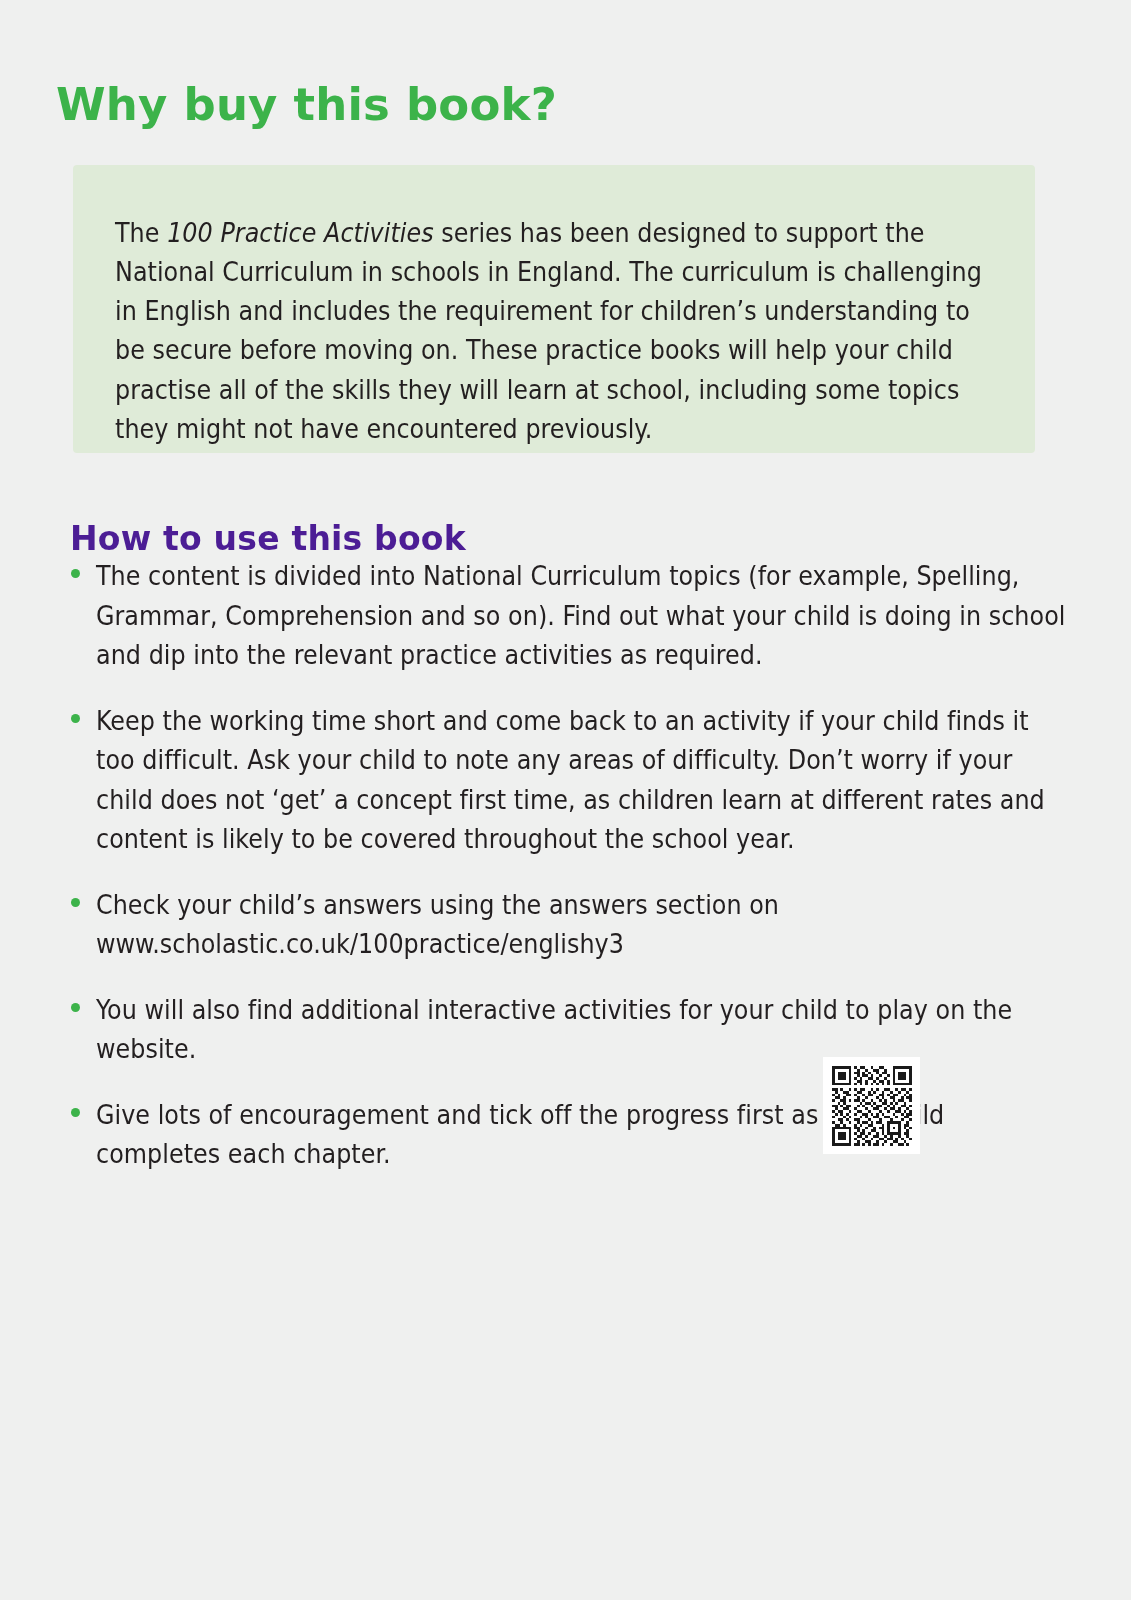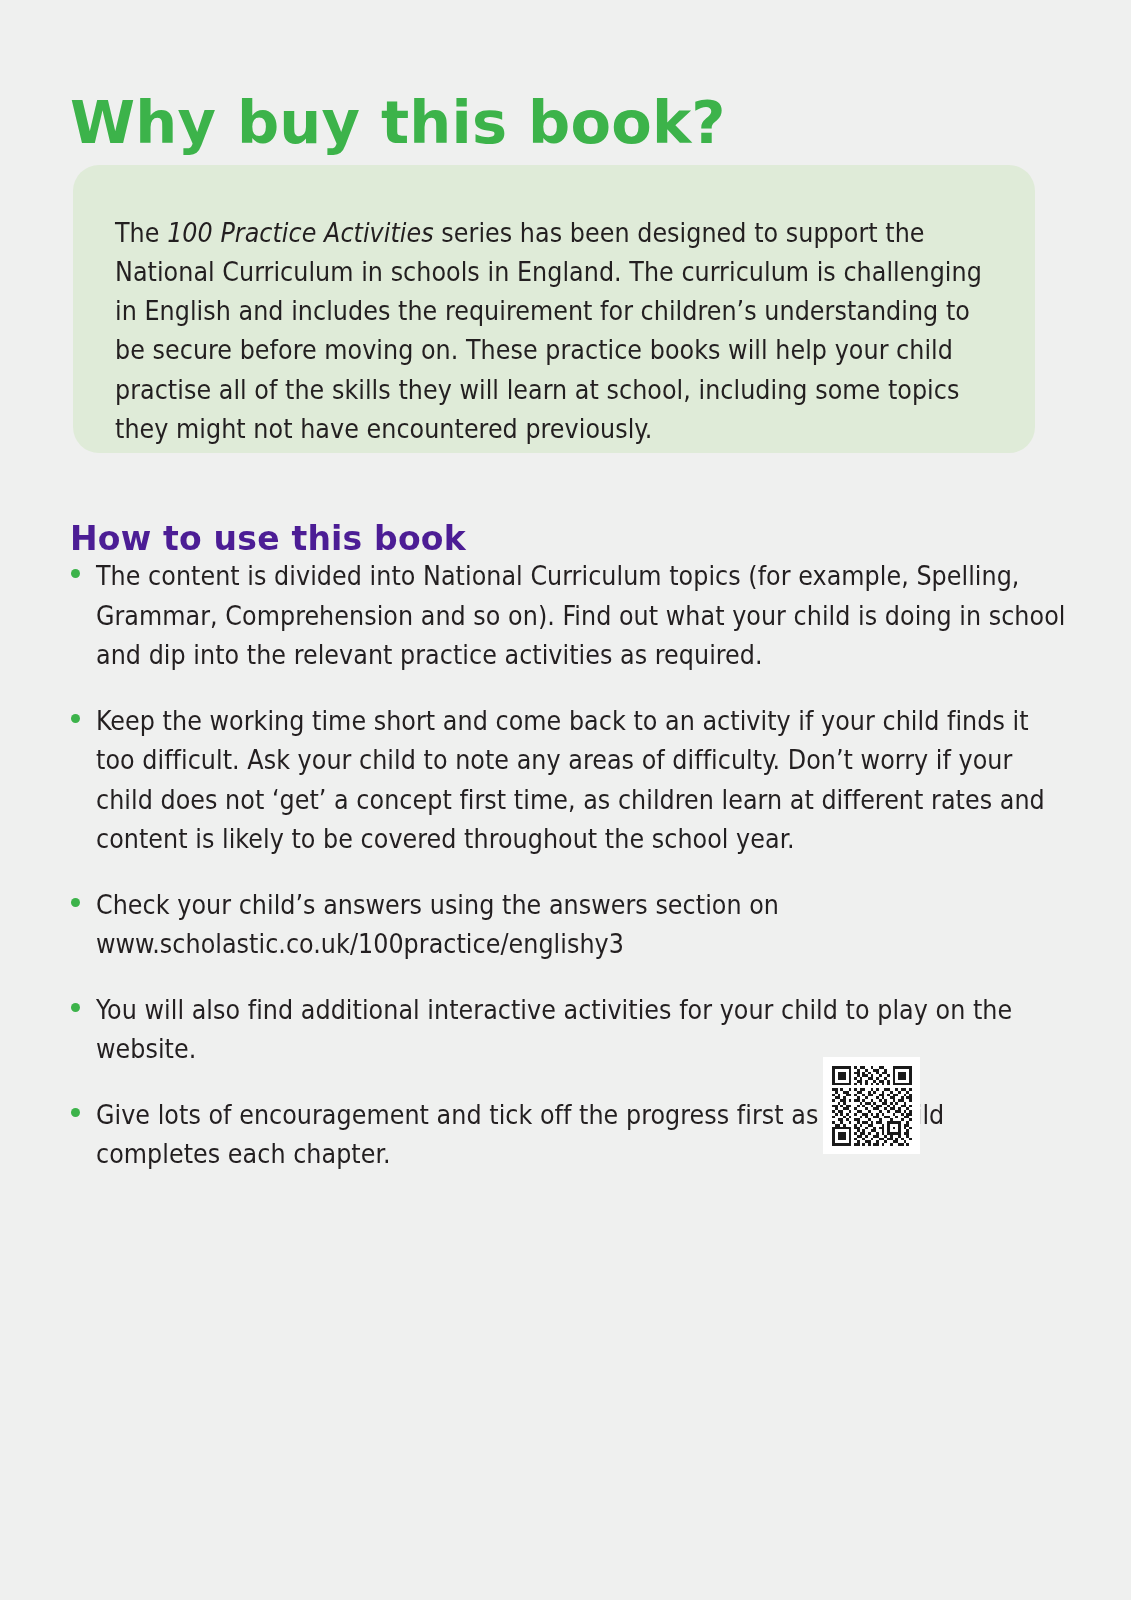--- a/index.html
+++ b/index.html
@@ -18,23 +18,23 @@
   .page {
     position: relative;
     width: 1131px;
     height: 1600px;
     box-sizing: border-box;
   }
 
   
   .main-title {
     position: absolute;
-    left: 70px;
+    left: 56px;
     top: 48px;
-    font-size: 59px;
+    font-size: 45px;
     font-weight: bold;
     color: #3cb34a;
     letter-spacing: 0.2px;
     font-family: "DejaVu Sans", "Liberation Sans", sans-serif;
     white-space: nowrap;
   }
   .section-title {
     position: absolute;
     left: 70px;
     top: 492px;
@@ -47,21 +47,21 @@
   }
 
   
   .intro-panel {
     position: absolute;
     left: 73px;
     top: 165px;
     width: 962px;
     height: 288px;
     background: #dfebd8;
-    border-radius: 26px;
+    border-radius: 4px;
     box-sizing: border-box;
   }
   .intro-text {
     position: absolute;
     left: 42px;
     top: 21px;
     right: 30px;
     font-size: 26.5px;
     line-height: 39.3px;
     color: #231f20;

